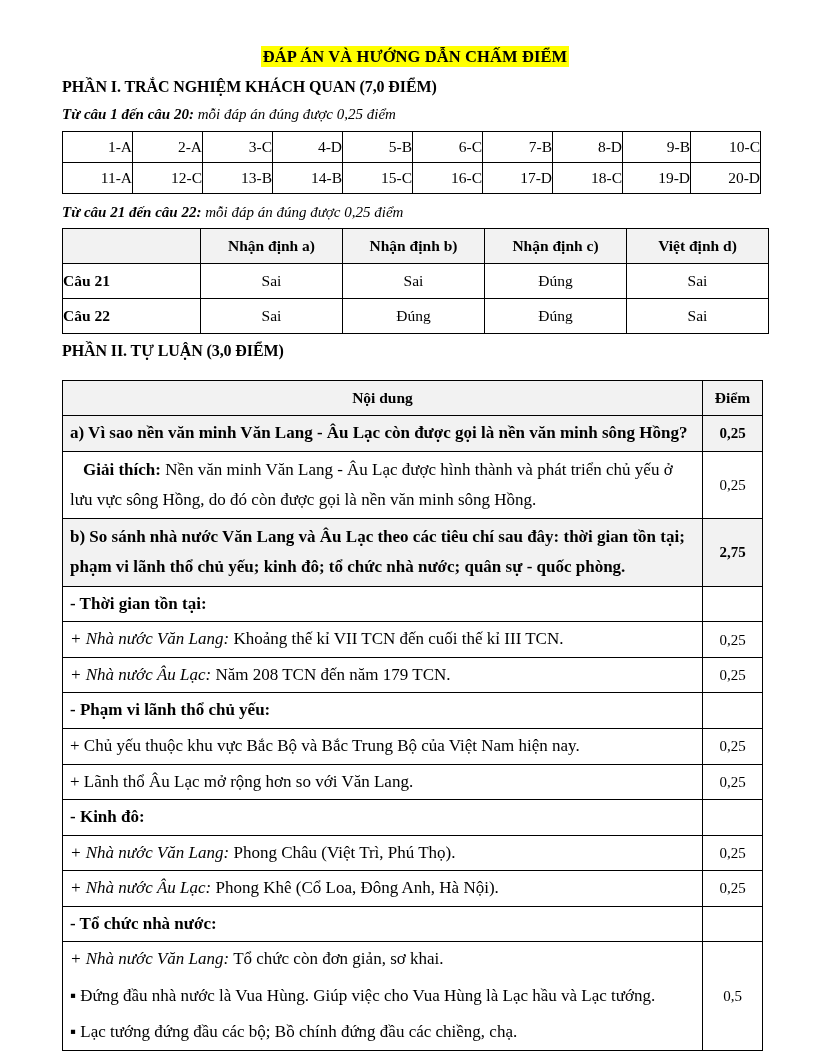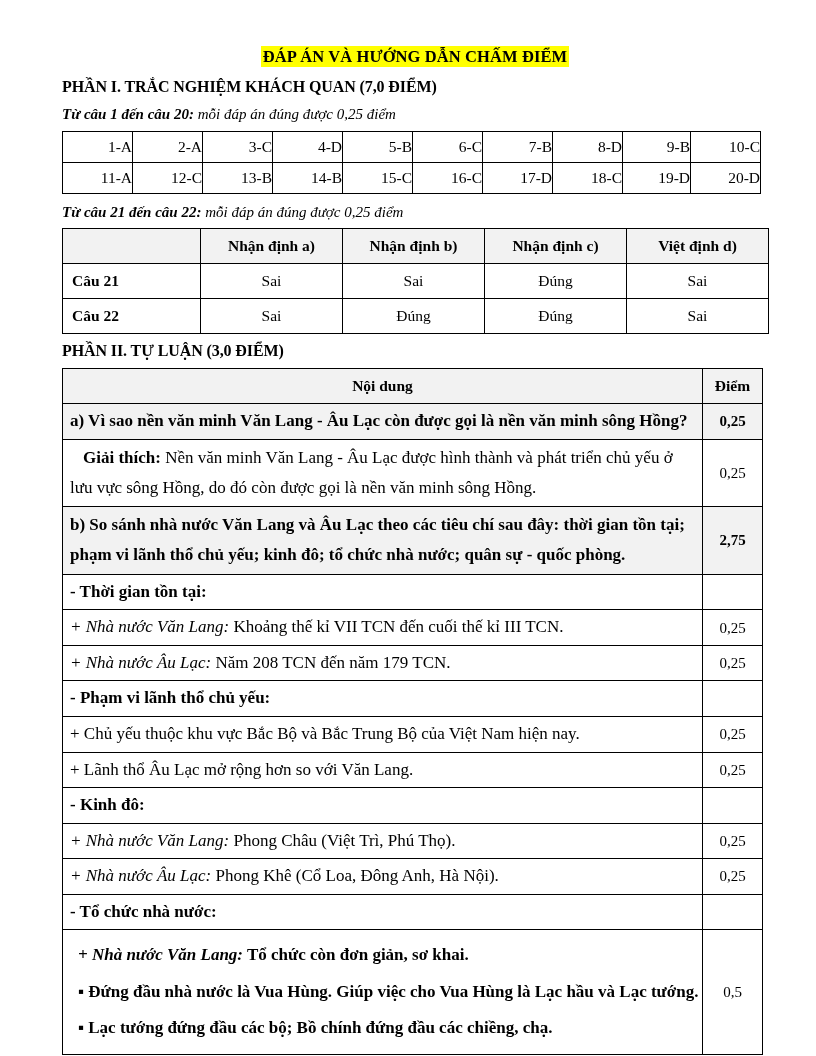--- a/index.html
+++ b/index.html
@@ -89,21 +89,20 @@
     text-align: center;
     font-size: 15.5px;
     line-height: 1.2;
   }
   .tf-table .hdr {
     background: #F2F2F2;
     font-weight: bold;
   }
   .tf-table .rowlab {
     text-align: left;
-    padding-left: 9px;
     font-weight: bold;
   }
   .tf-table .corner {
     background: #F2F2F2;
   }
 
   
   .essay-table {
     width: 700px;
     margin: 0;
@@ -132,23 +131,22 @@
     text-align: center;
     font-size: 15px;
     padding: 3px 2px;
   }
   .essay-table .score.bold { font-weight: bold; }
   .essay-table .bold-content { font-weight: bold; }
   .essay-table .lead-bold { font-weight: bold; margin-left: 13px; }
   .essay-table .lead-italic { font-style: italic; }
   .essay-table .tall { line-height: 1.75; }
   .essay-table p {
-    margin: 8px;
+    margin: 0;
     padding: 0;
-    font-weight: bold;
   }
   .essay-table p + p { margin-top: 9px; }
   .bullet-line { white-space: nowrap; }
 </style>
 </head>
 <body>
 
 <div class="page">
 
   <div class="doc-title">
@@ -232,21 +230,21 @@
       <tr>
         <td class="rowlab">Câu 22</td>
         <td>Sai</td>
         <td>Đúng</td>
         <td>Đúng</td>
         <td>Sai</td>
       </tr>
     </tbody>
   </table>
 
-  <div class="section-heading" style="margin-top:5px;margin-bottom:6px;">PHẦN II. TỰ LUẬN (3,0 ĐIỂM)</div>
+  <div class="section-heading" style="margin-top:5px;margin-bottom:18px;">PHẦN II. TỰ LUẬN (3,0 ĐIỂM)</div>
 
   <table class="essay-table">
     <colgroup>
       <col class="col-content">
         <col class="col-score">
     </colgroup>
     <tbody>
       <tr>
         <td class="head-cell">Nội dung</td>
         <td class="head-cell">Điểm</td>

